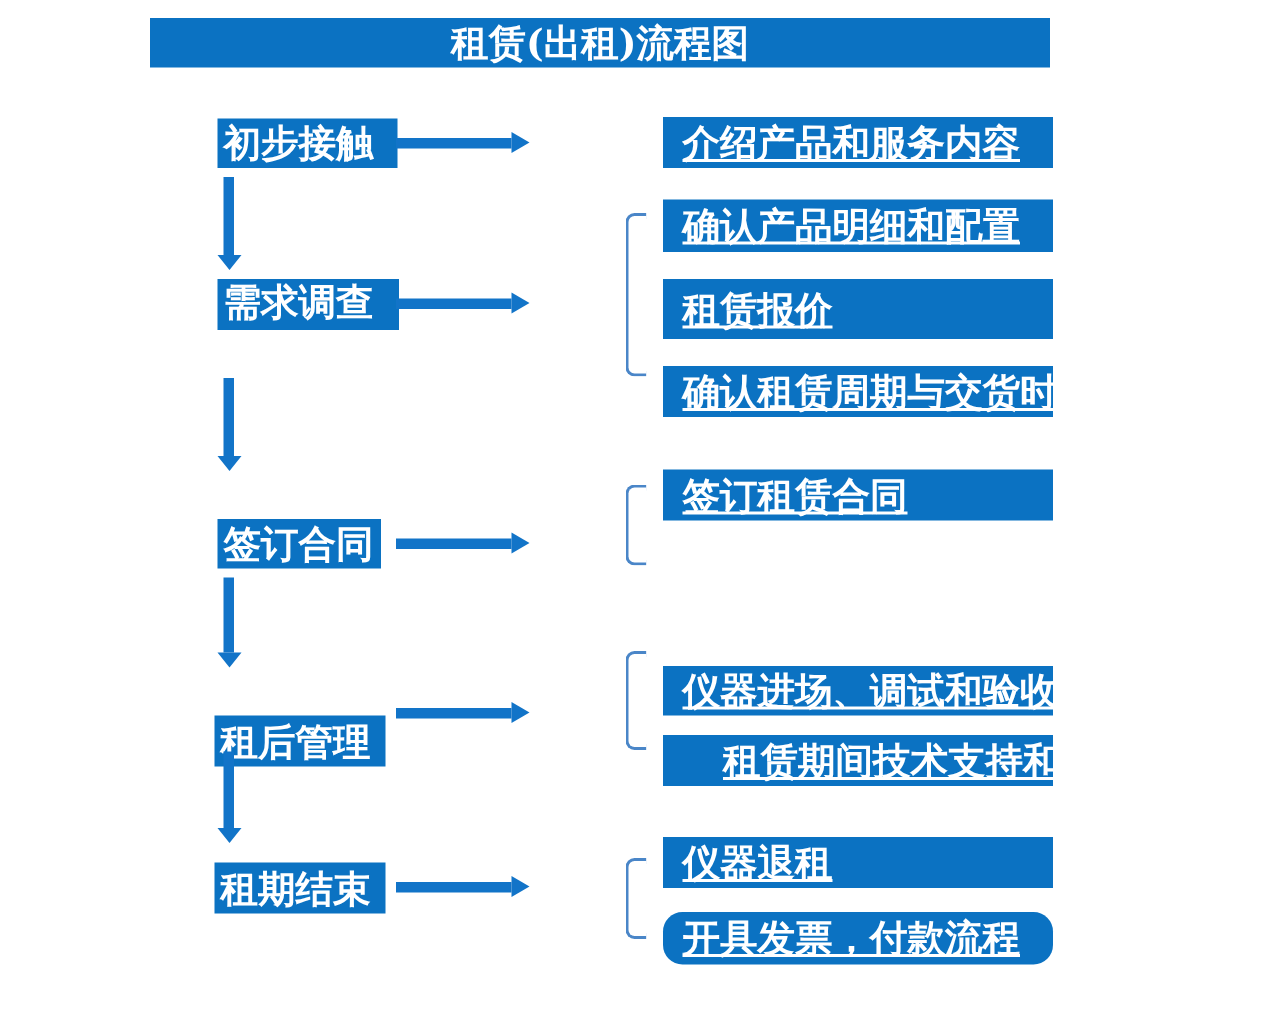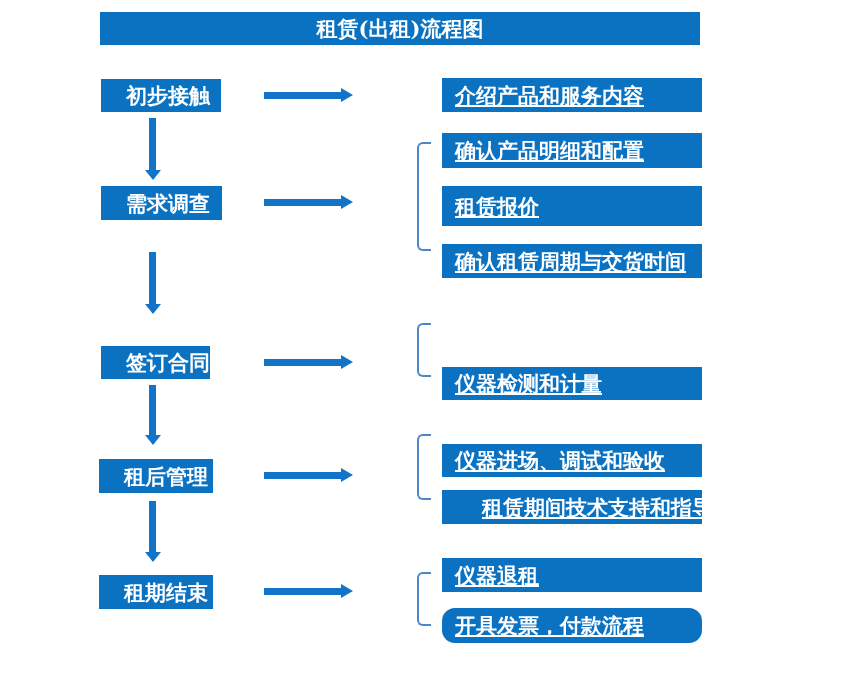--- a/index.html
+++ b/index.html
@@ -13,36 +13,36 @@
     --box-blue: #0b72c2;
     --arrow-blue: #1274c8;
     --bracket-blue: #4a86c8;
     --text-color: #ffffff;
   }
   .box {
     position: absolute;
     background: var(--box-blue);
     color: var(--text-color);
     font-weight: bold;
-    font-size: 21px;
+    font-size: 25px;
     line-height: 1;
     display: flex;
     align-items: center;
     box-sizing: border-box;
     white-space: nowrap;
   }
   .title-bar {
     left: 100px; top: 12px; width: 600px; height: 33px;
     justify-content: center;
   }
-  .lbox { padding-left: 25px; }
+  .lbox { padding-left: 4px; margin-left: 44px; }
   .l1 { left: 101px; top: 79px;  width: 120px; height: 33px; }
-  .l2 { left: 101px; top: 186px; width: 121px; height: 34px; }
+  .l2 { left: 101px; top: 186px; width: 121px; height: 34px; font-family: Liberation Mono, monospace; }
   .l3 { left: 101px; top: 346px; width: 109px; height: 33px; }
-  .l4 { left: 99px;  top: 459px; width: 114px; height: 34px; }
+  .l4 { left: 99px;  top: 477px; width: 114px; height: 34px; }
   .l5 { left: 99px;  top: 575px; width: 114px; height: 34px; }
   .rbox { left: 442px; width: 260px; padding-left: 13px; text-decoration: underline; }
   .r1  { top: 78px;  height: 34px; }
   .r2  { top: 133px; height: 35px; }
   .r3  { top: 186px; height: 40px; }
   .r4  { top: 244px; height: 34px; }
   .r5  { top: 313px; height: 34px; }
   .r6  { top: 367px; height: 33px; }
   .r7  { top: 424px; height: 33px; margin-top: 20px; }
   .r8  { top: 490px; height: 34px; padding-left: 40px; }
@@ -118,21 +118,21 @@
   <div class="box lbox l1">初步接触</div>
   <div class="box lbox l2">需求调查</div>
   <div class="box lbox l3">签订合同</div>
   <div class="box lbox l4">租后管理</div>
   <div class="box lbox l5">租期结束</div>
 
   <div class="box rbox r1">介绍产品和服务内容</div>
   <div class="box rbox r2">确认产品明细和配置</div>
   <div class="box rbox r3">租赁报价</div>
   <div class="box rbox r4">确认租赁周期与交货时间</div>
-  <div class="box rbox r6">仪器检测和计量</div>
+  <div class="box rbox r5">签订租赁合同</div>
   <div class="box rbox r7">仪器进场、调试和验收</div>
   <div class="box rbox r8">租赁期间技术支持和指导</div>
   <div class="box rbox r9">仪器退租</div>
   <div class="box rbox r10">开具发票，付款流程</div>
 
   <div class="harrow h1"></div>
   <div class="harrow h2"></div>
   <div class="harrow h3"></div>
   <div class="harrow h4"></div>
   <div class="harrow h5"></div>

